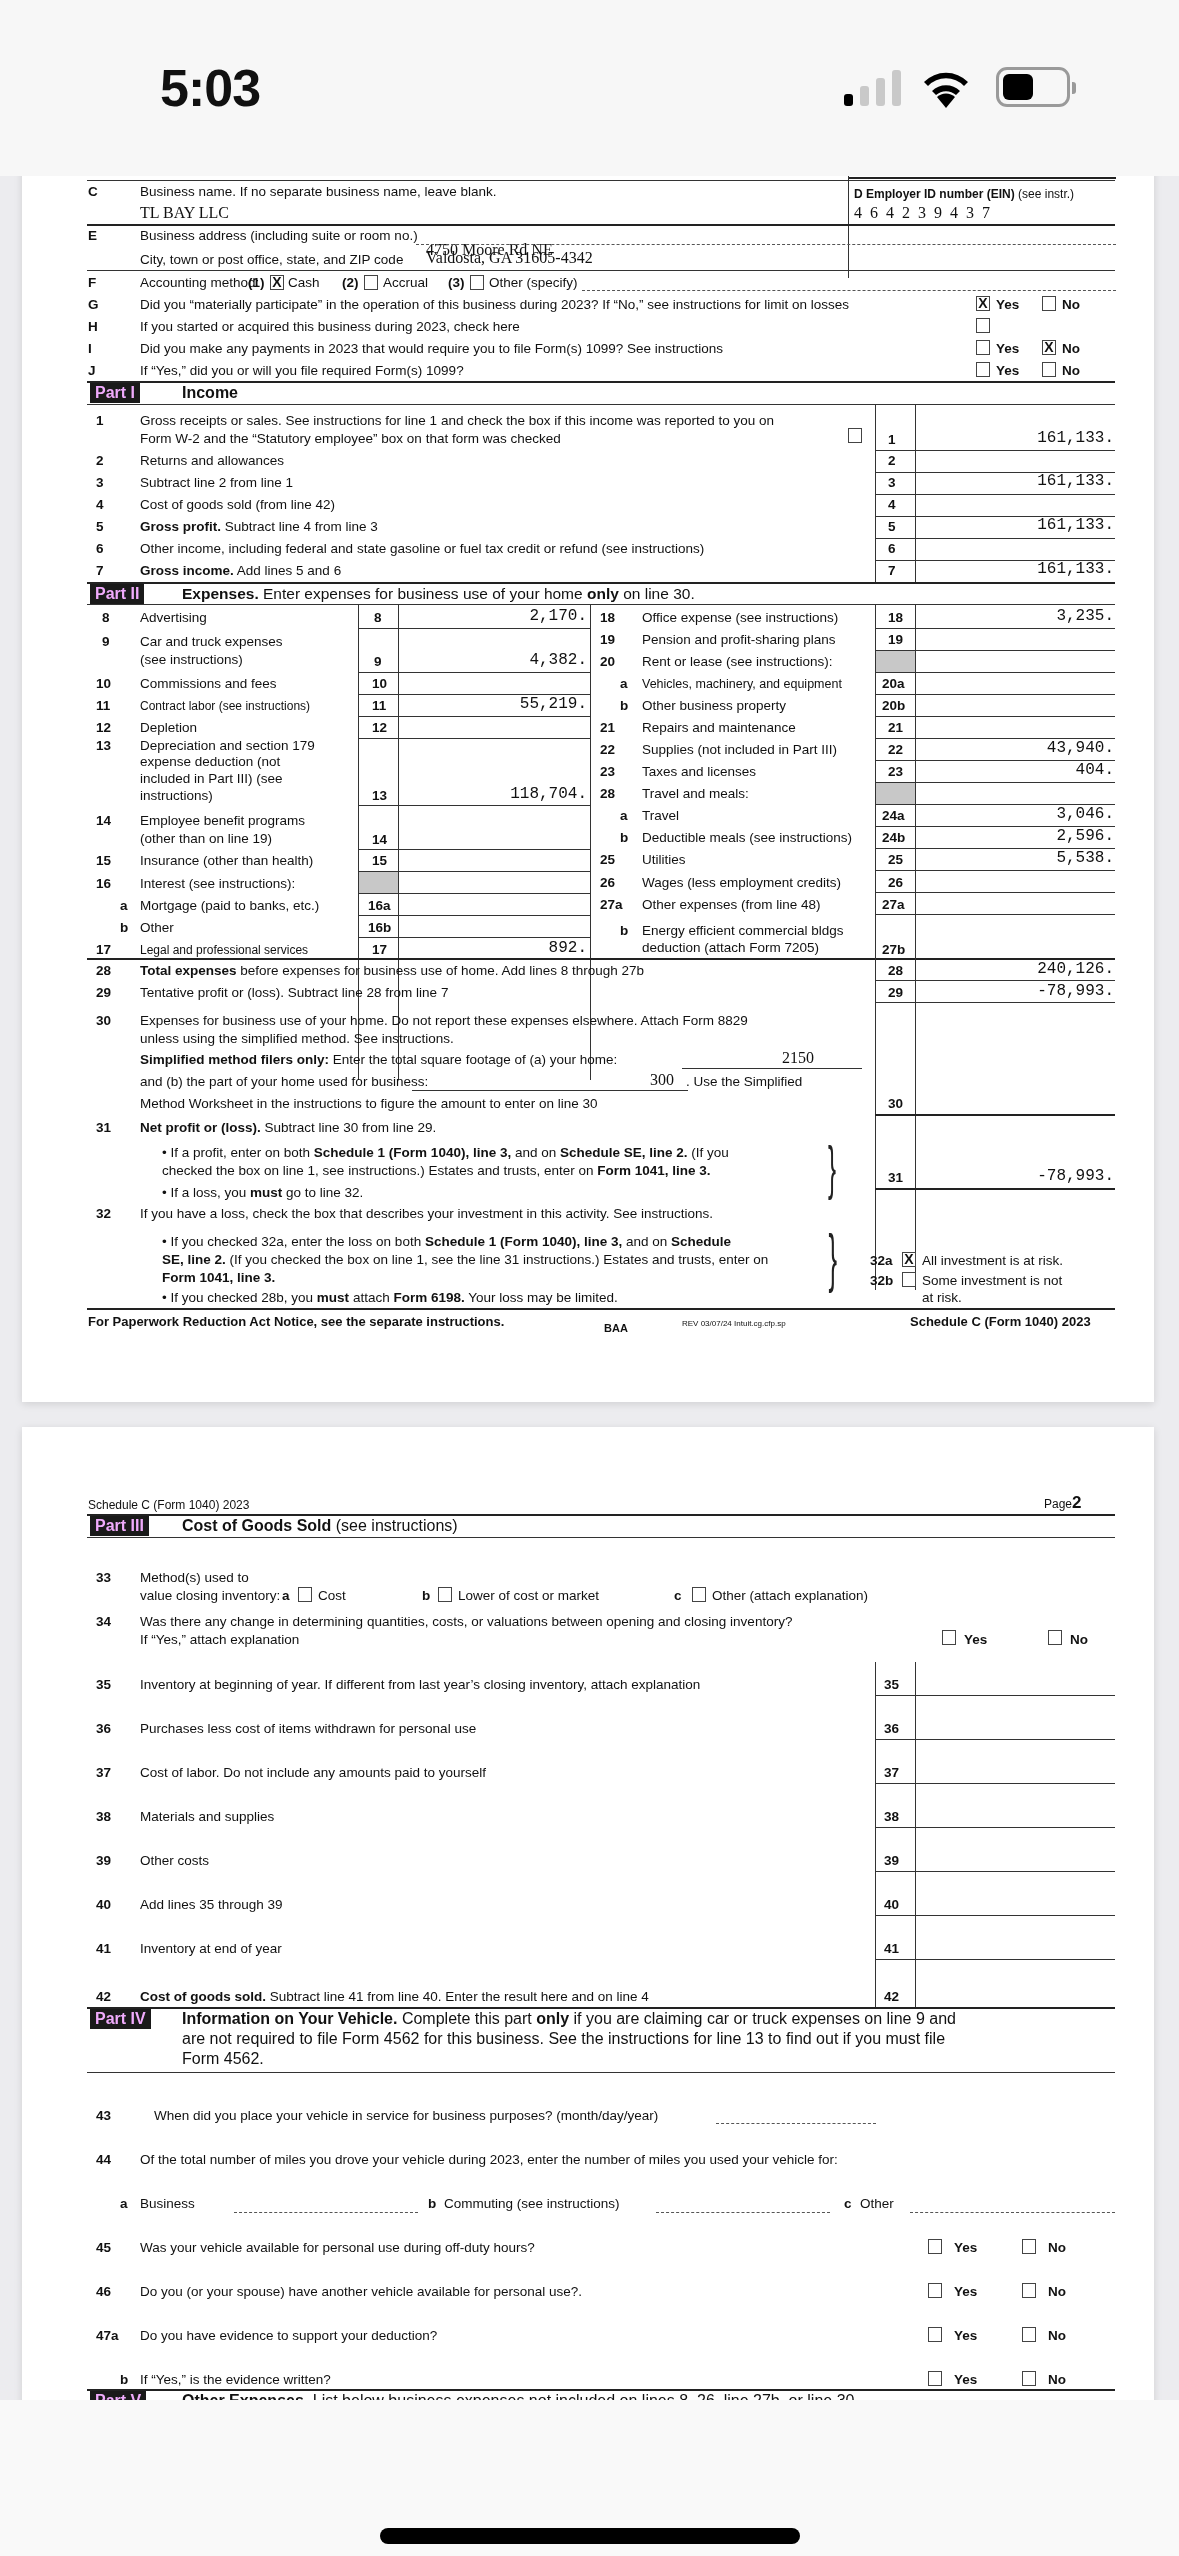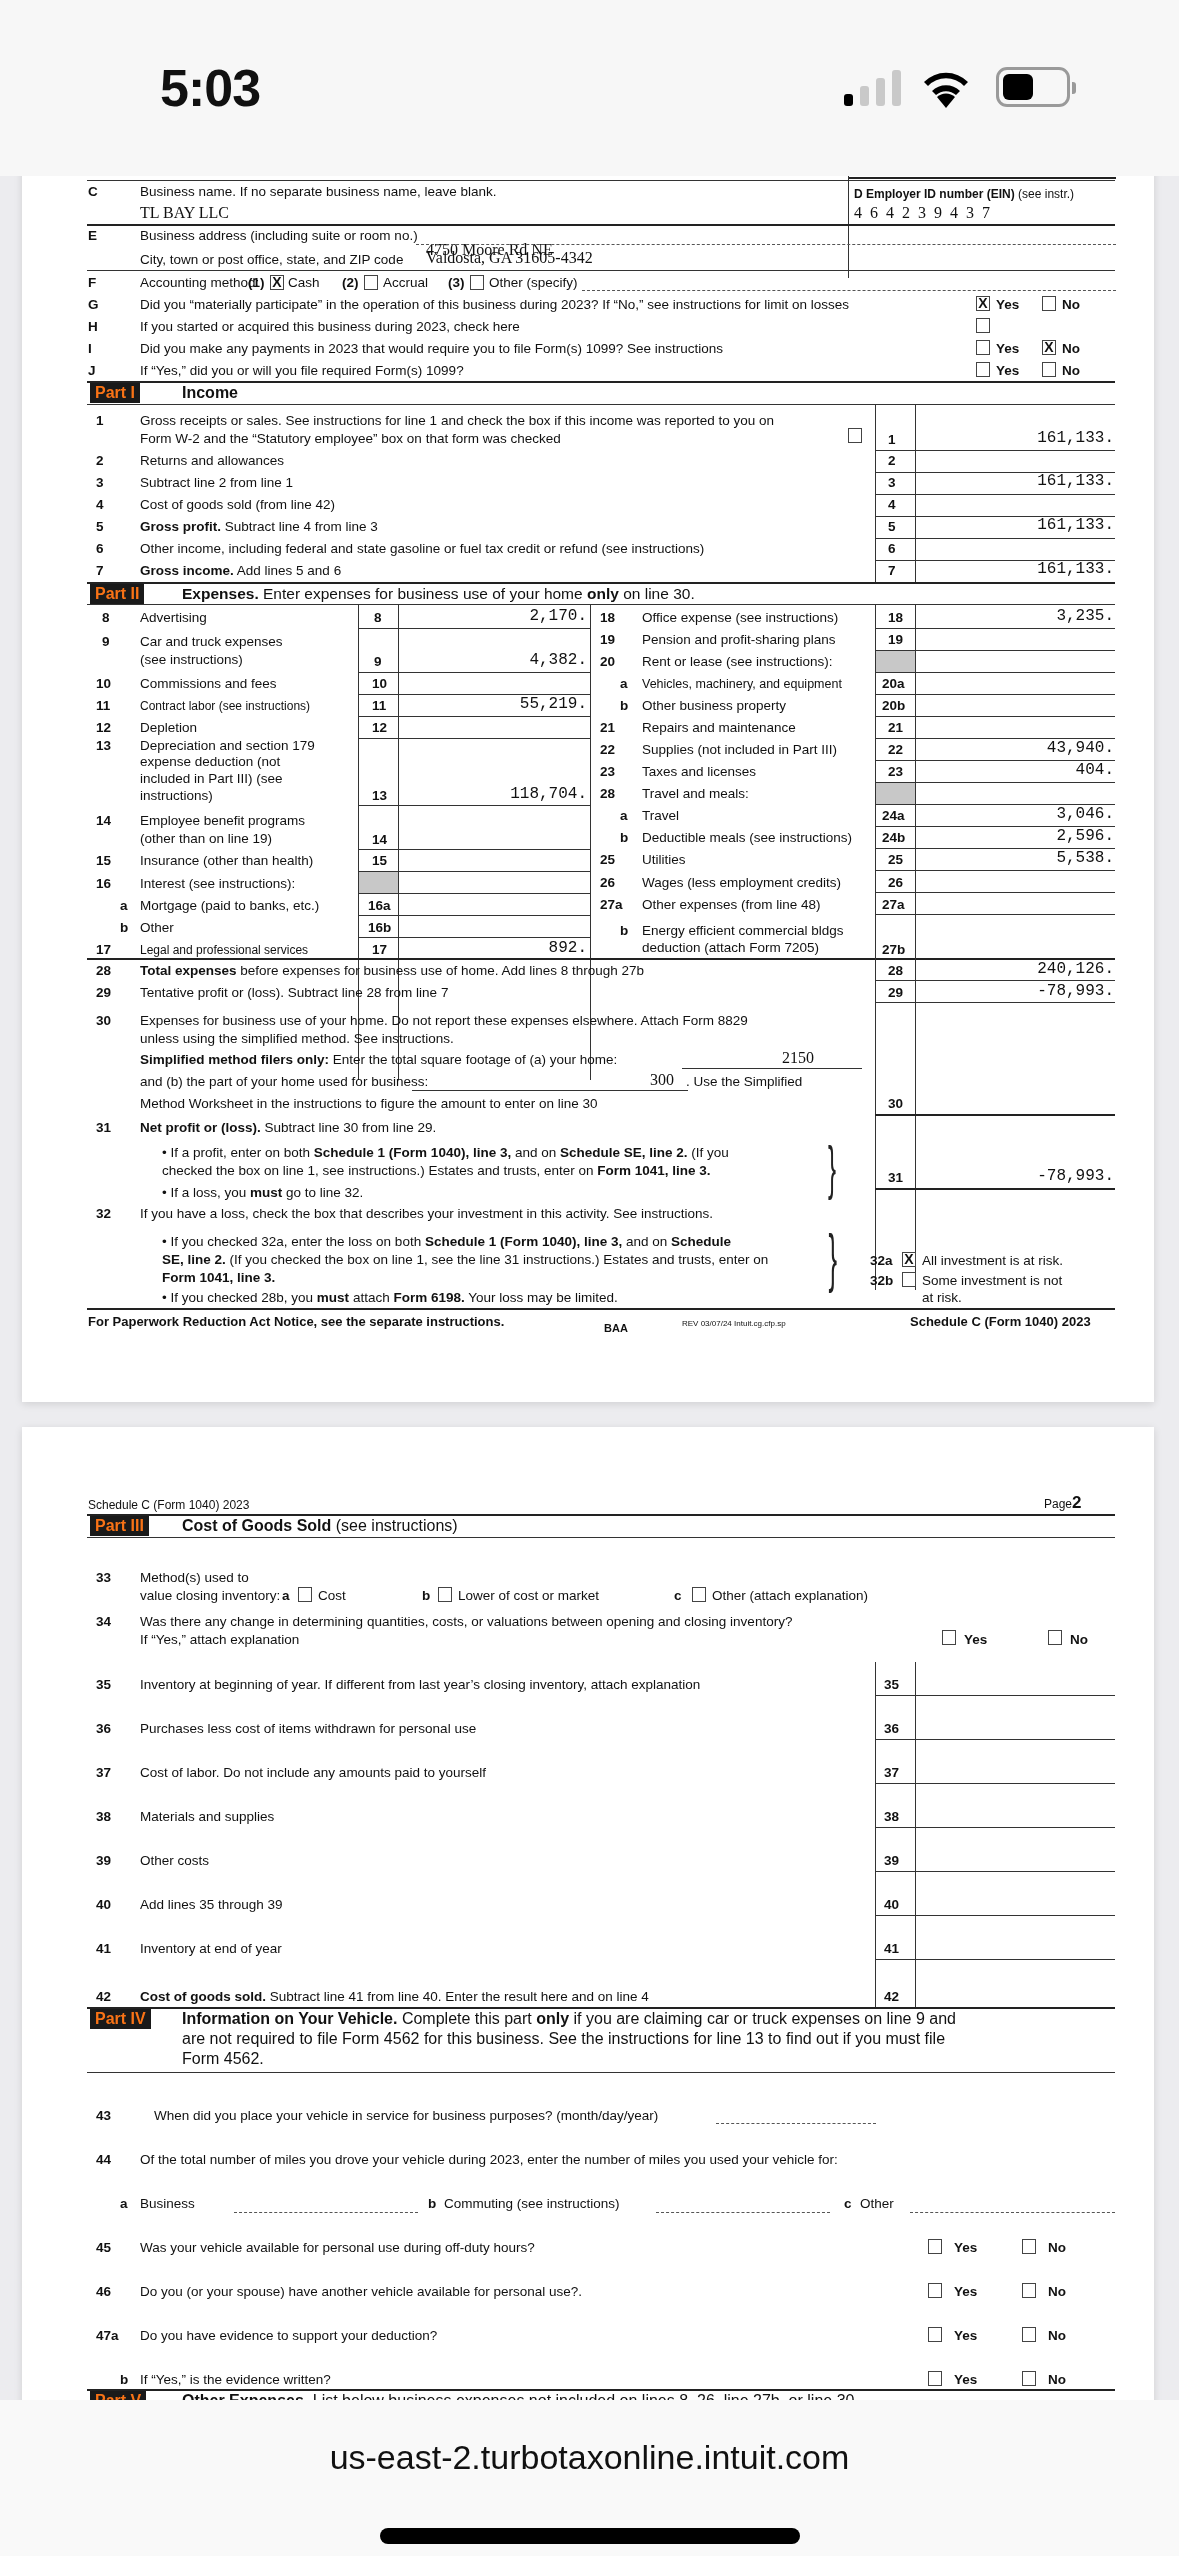--- a/index.html
+++ b/index.html
@@ -16,21 +16,21 @@
 .p1{top:120px;height:1282px}
 .p2{top:1427px;height:1000px}
 .f{position:absolute;font-size:13.5px;white-space:nowrap;line-height:16px}
 .b{font-weight:700}
 .mono{font-family:Liberation Serif, serif;font-size:16px}
 .hl{position:absolute;height:0;border-top:1px solid #333}
 .hl2{position:absolute;height:0;border-top:2px solid #222}
 .vl{position:absolute;width:0;border-left:1px solid #333}
 .dash{position:absolute;height:0;border-top:1px dashed #555}
 .cb{position:absolute;width:14px;height:15px;border:1px solid #444;background:#fff;font-size:14px;line-height:13px;text-align:center;font-weight:700}
-.part{position:absolute;background:#1a1a1a;color:#f97316;font-weight:700;font-size:16px;padding:0 5px;height:20px;line-height:20px}
+.part{position:absolute;background:#1a1a1a;color:#f0abfc;font-weight:700;font-size:16px;padding:0 5px;height:20px;line-height:20px}
 .gray{position:absolute;background:#c8c8c8}
 .amt{position:absolute;text-align:right;font-family:"Liberation Mono",monospace;font-size:16px;white-space:nowrap}
 .urlbar{position:absolute;left:0;top:2400px;width:1179px;height:156px;background:#f9f9f9;z-index:5}
 .url{position:absolute;left:0;width:1179px;top:38px;text-align:center;font-size:34px;color:#111}
 .home{position:absolute;left:380px;top:128px;width:420px;height:16px;border-radius:8px;background:#000}
 </style>
 </head>
 <body>
 
 <div class="statusbar">
@@ -472,15 +472,14 @@
     <div class="f b" style="left:932px;top:945px">Yes</div>
   <div class="cb" style="left:1000px;top:944px"></div>
     <div class="f b" style="left:1026px;top:945px">No</div>
   <div class="hl2" style="left:65px;top:962px;width:1028px"></div>
 
   <div class="part" style="left:68px;top:964px">Part V</div>
   <div class="f" style="left:160px;top:966px;font-size:16px"><b>Other Expenses.</b> <span>List below business expenses not included on lines 8–26, line 27b, or line 30.</span></div>
 </div>
 
 <div class="urlbar">
-  <div class="url">us-east-2.turbotaxonline.intuit.com</div>
   <div class="home"></div>
 </div>
 
 </body></html>

